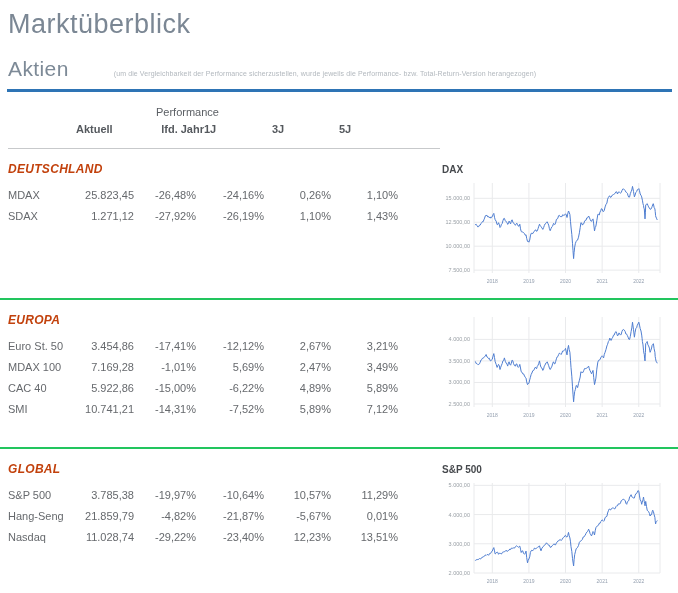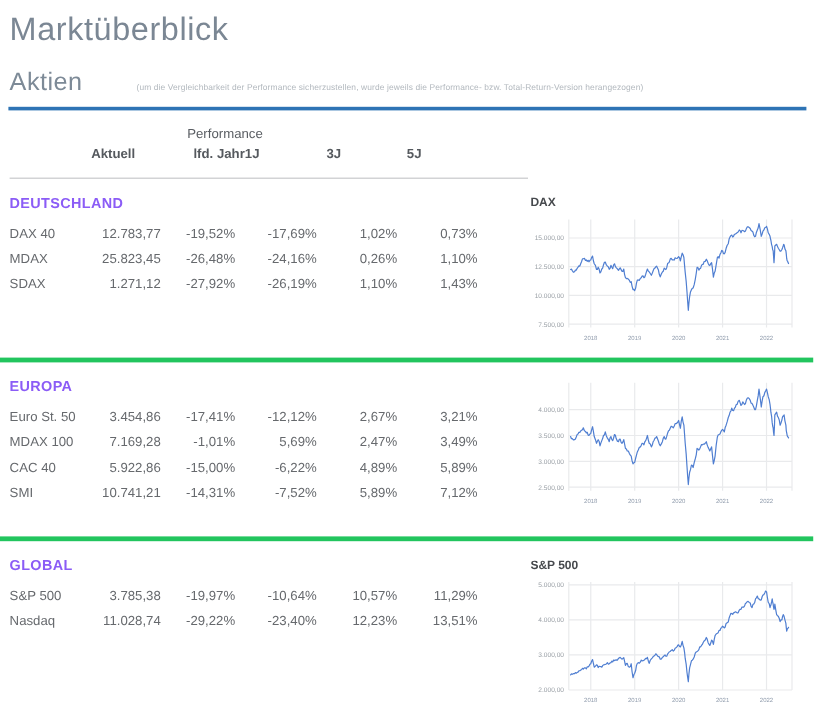--- a/index.html
+++ b/index.html
@@ -27,23 +27,23 @@
   .hrow1 { height: 16px; line-height: 16px; }
   .hrow2 { height: 18px; line-height: 18px; }
   .hcell { font-size: 11px; color: #5a5e63; }
   .hcell.bold { font-weight: bold; color: #55595e; }
   .hcell.right { padding-right: 8px; }
   .hcell.leftpad { text-align: right; padding-left: 14px; }
   .header-rule { margin-top: 10px; border-bottom: 1px solid #c7c9cb; width: 432px; }
 
   
   .block { display: flex; min-height: 149px; padding-top: 13px; }
-  .block.sep { border-top: 4px solid #22c55e; }
+  .block.sep { border-top: 2px solid #22c55e; }
   .tbl-col { width: 438px; padding-left: 8px; }
-  .group-name { font-size: 12px; font-weight: bold; letter-spacing: .3px; color: #8b5cf6; line-height: 14px; }
+  .group-name { font-size: 12px; font-weight: bold; letter-spacing: .3px; color: #c2410c; line-height: 14px; font-style: italic; }
   .rows { margin-top: 9px; }
   .trow { display: grid; grid-template-columns: 68px 66px 62px 68px 67px 67px; height: 21px; line-height: 21px; }
   .cell { font-size: 11px; color: #66696d; }
   .cell.label { text-align: left; }
   .cell.num { text-align: right; padding-right: 8px; }
 
   .chart-col { width: 226px; }
   .chart-title { font-size: 10px; font-weight: bold; color: #46494d; line-height: 13px; margin: 1px 0 3px 4px; }
   svg.chart { display: block; }
 </style>
@@ -78,28 +78,20 @@
       <div class="hcell bold right">3J</div>
       <div class="hcell bold right">5J</div>
     </div>
     <div class="header-rule"></div>
   </div>
 
   <div class="block">
     <div class="tbl-col">
       <div class="group-name">DEUTSCHLAND</div>
       <div class="rows">
-          <div class="trow">
-            <div class="cell label">DAX 40</div>
-            <div class="cell num">12.783,77</div>
-            <div class="cell num">-19,52%</div>
-            <div class="cell num">-17,69%</div>
-            <div class="cell num">1,02%</div>
-            <div class="cell num">0,73%</div>
-          </div>
           <div class="trow">
             <div class="cell label">MDAX</div>
             <div class="cell num">25.823,45</div>
             <div class="cell num">-26,48%</div>
             <div class="cell num">-24,16%</div>
             <div class="cell num">0,26%</div>
             <div class="cell num">1,10%</div>
           </div>
           <div class="trow">
             <div class="cell label">SDAX</div>
@@ -210,20 +202,28 @@
       <div class="rows">
           <div class="trow">
             <div class="cell label">S&amp;P 500</div>
             <div class="cell num">3.785,38</div>
             <div class="cell num">-19,97%</div>
             <div class="cell num">-10,64%</div>
             <div class="cell num">10,57%</div>
             <div class="cell num">11,29%</div>
           </div>
           <div class="trow">
+            <div class="cell label">Hang-Seng</div>
+            <div class="cell num">21.859,79</div>
+            <div class="cell num">-4,82%</div>
+            <div class="cell num">-21,87%</div>
+            <div class="cell num">-5,67%</div>
+            <div class="cell num">0,01%</div>
+          </div>
+          <div class="trow">
             <div class="cell label">Nasdaq</div>
             <div class="cell num">11.028,74</div>
             <div class="cell num">-29,22%</div>
             <div class="cell num">-23,40%</div>
             <div class="cell num">12,23%</div>
             <div class="cell num">13,51%</div>
           </div>
         </div>
     </div>
     <div class="chart-col">

